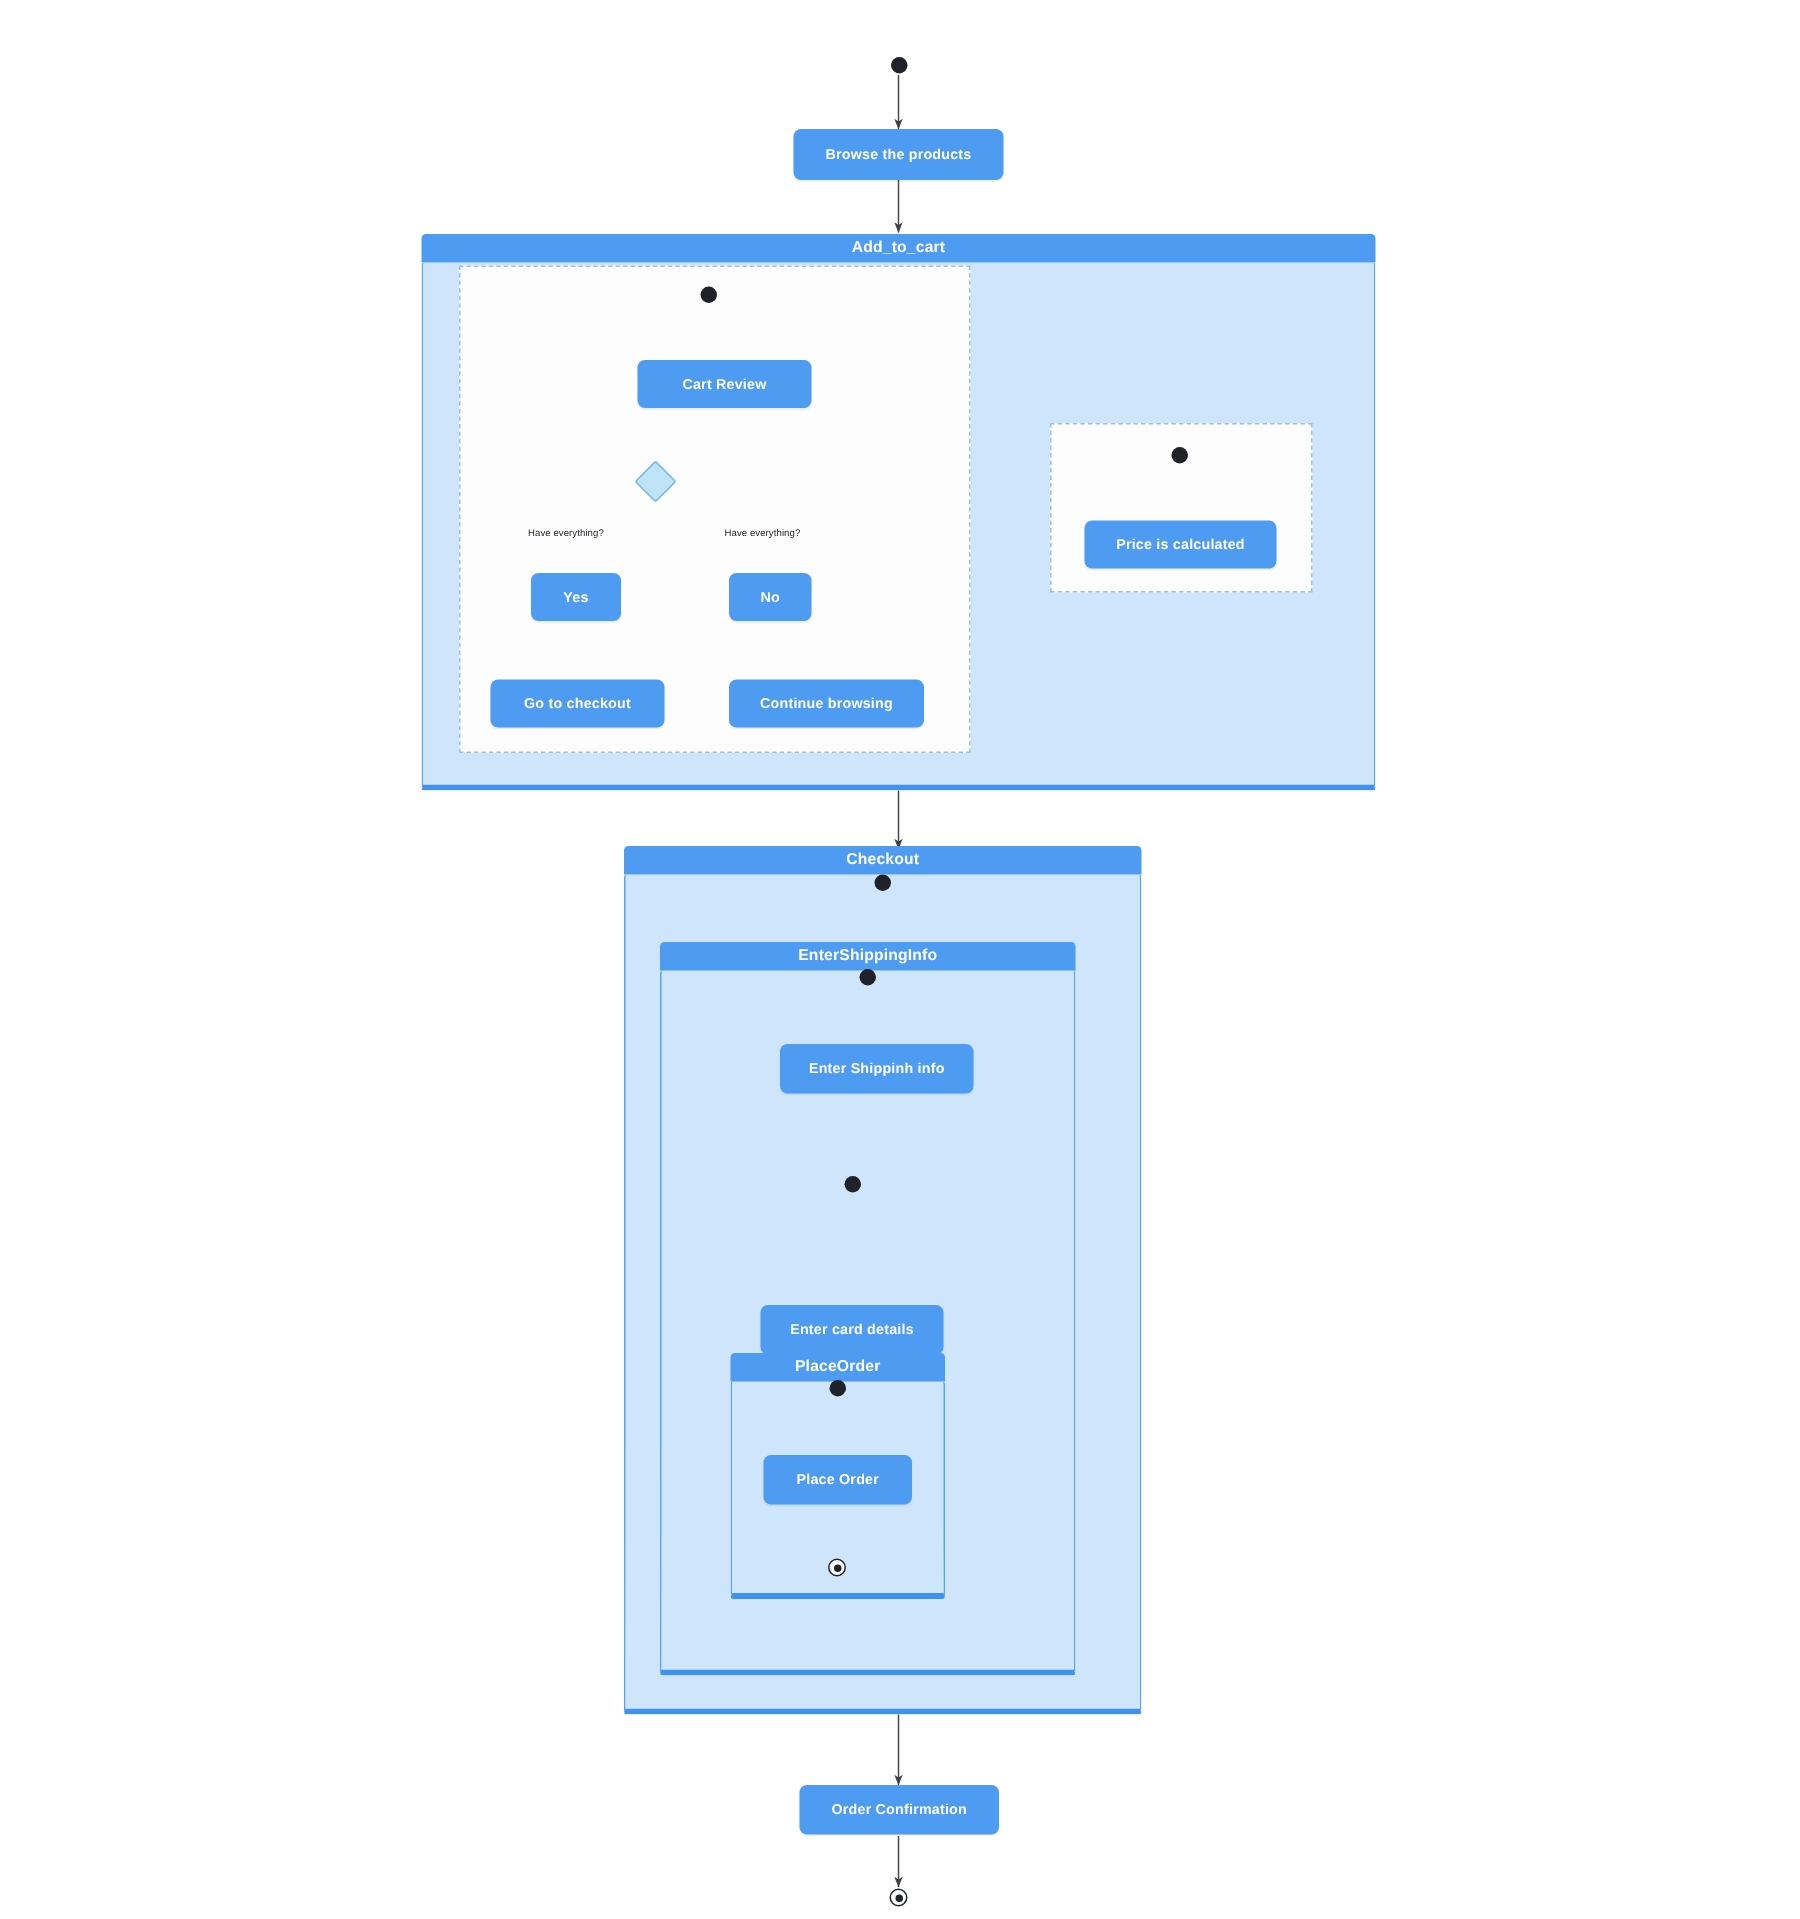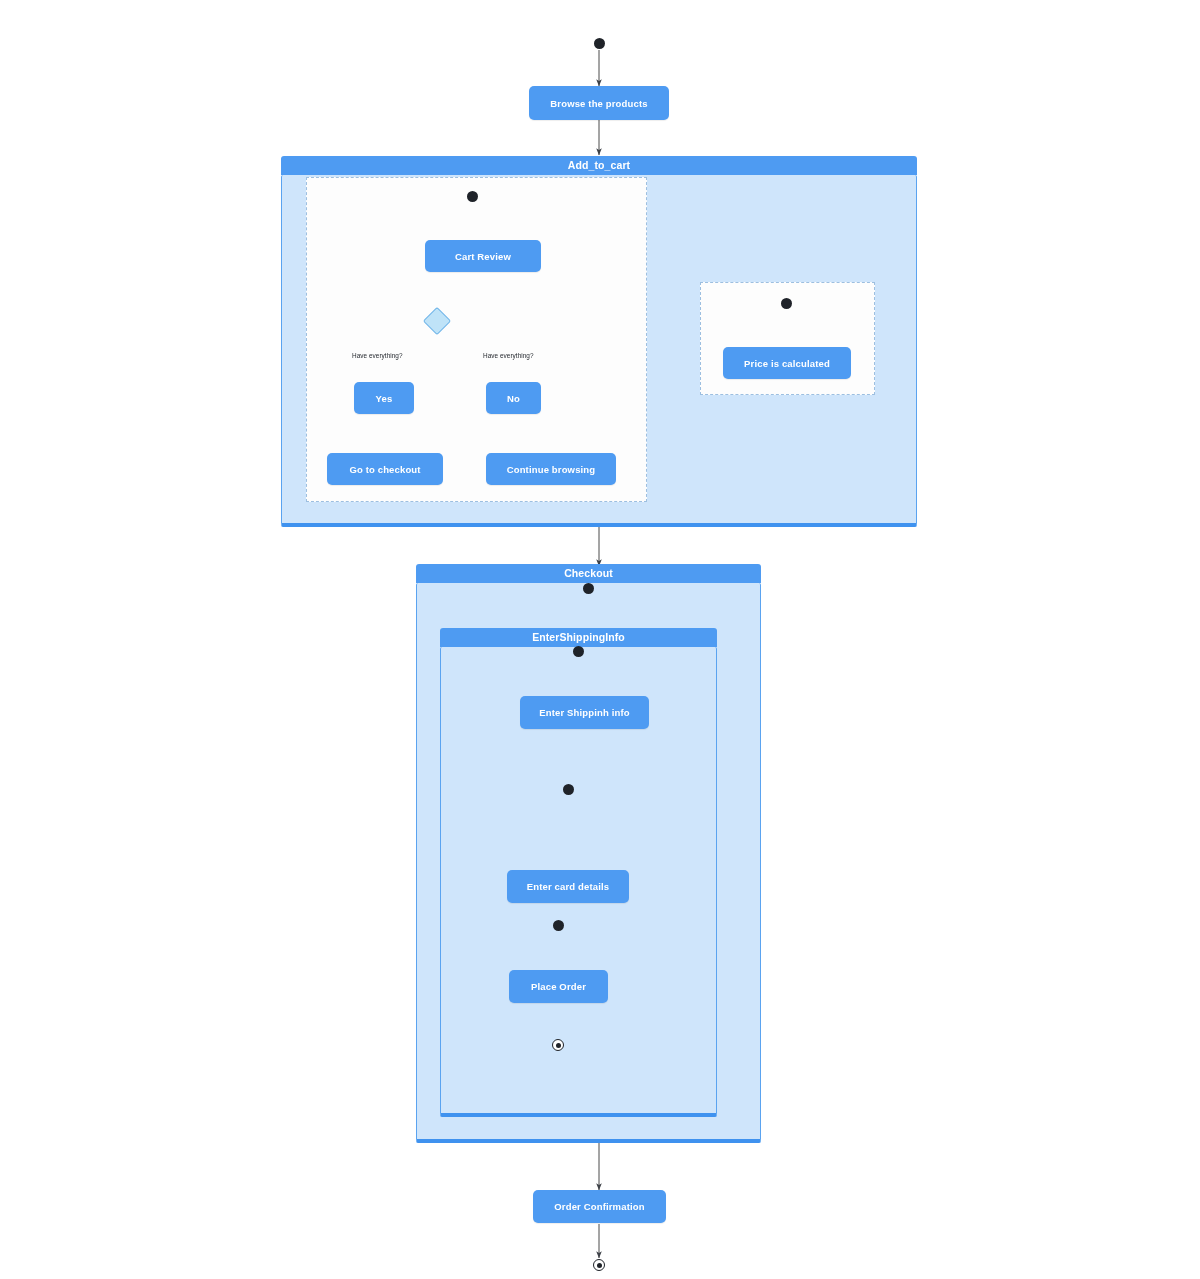--- a/index.html
+++ b/index.html
@@ -235,20 +235,23 @@
 
   <div class="start-node" style="left:573px; top:646px;"></div>
 
   <div class="node" style="left:489px; top:696px; width:129px; height:33px;margin-left:31px;">Enter Shippinh info</div>
 
 
   <div class="start-node" style="left:563px; top:784px;"></div>
 
   <div class="node" style="left:507px; top:833px; width:122px; height:33px;margin-top:37px;">Enter card details</div>
 
+  <div class="composite" style="left:487px; top:921px; width:143px; height:145px;">
+    <div class="comp-title">PlaceOrder</div>
+  </div>
 
   <div class="start-node" style="left:553px; top:920px;"></div>
 
   <div class="node" style="left:509px; top:970px; width:99px; height:33px;">Place Order</div>
 
   <div class="end-node" style="left:552px; top:1039px;"></div>
 
   <div class="node" style="left:533px; top:1190px; width:133px; height:33px;">Order Confirmation</div>
 
   <div class="end-node" style="left:593px; top:1259px;"></div>

